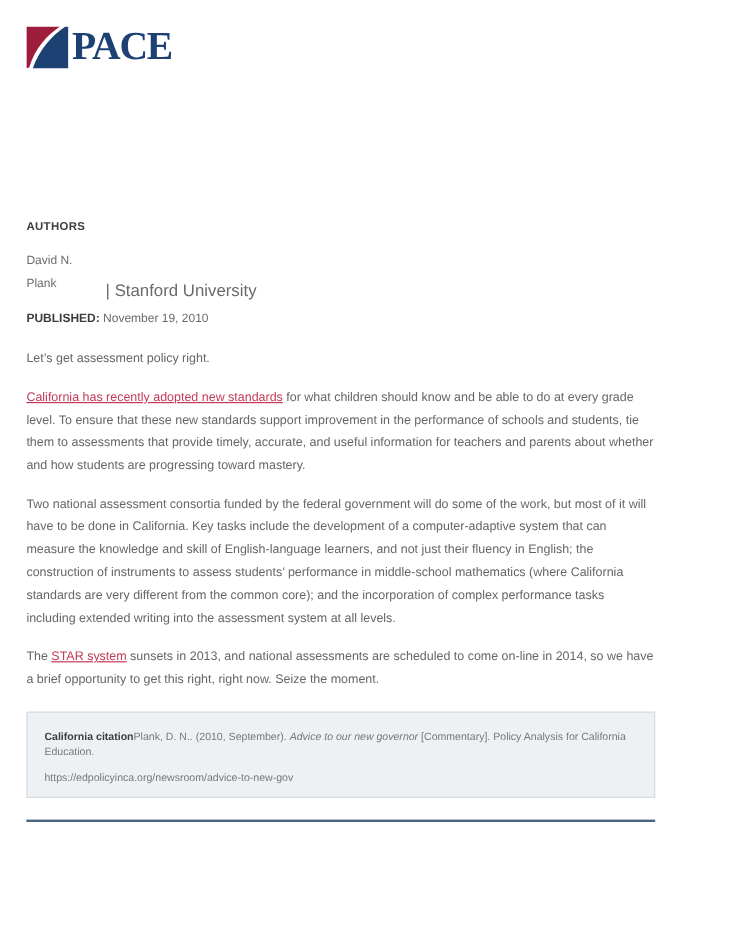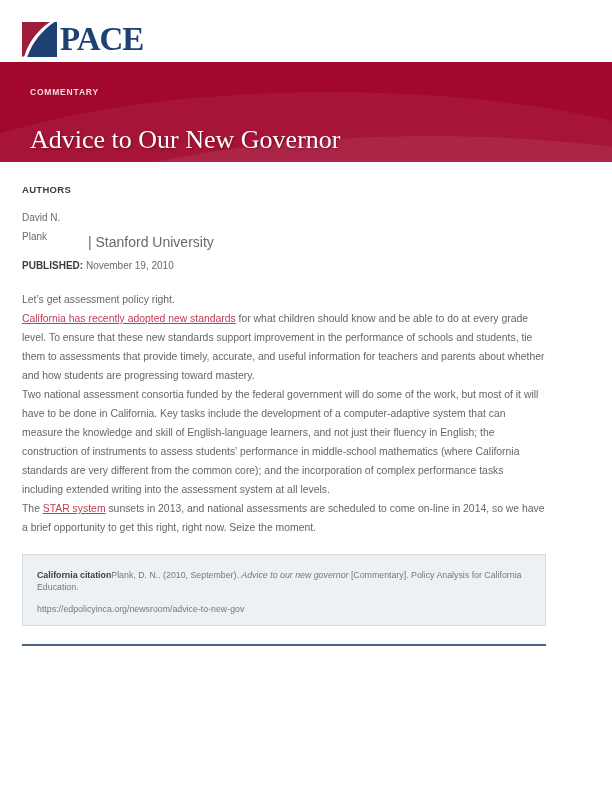--- a/index.html
+++ b/index.html
@@ -125,20 +125,21 @@
     color: #6a6a6a;
   }
   .published-label {
     font-weight: bold;
     color: #3d3d3d;
   }
   .body-text p {
     font-size: 10.4px;
     line-height: 19px;
     color: #666666;
+    margin-top: 13px;
   }
   .body-text p:first-child { margin-top: 19px; }
   a.body-link {
     color: #c23a56;
     text-decoration: underline;
     cursor: pointer;
   }
 
   
   .citation-box {
@@ -180,26 +181,20 @@
     <div class="logo">
       <svg class="logo-icon" viewBox="0 0 100 100" xmlns="http://www.w3.org/2000/svg">
         <rect x="0" y="0" width="100" height="100" fill="#ffffff"></rect>
         <path d="M0,0 L80,0 C50,20 20,52 7,97 L0,100 Z" fill="#9d1d3a"></path>
         <path d="M93,0 L100,0 L100,100 L15,100 C30,56 60,22 93,0 Z" fill="#1e4174"></path>
       </svg>
       <span class="logo-text">PACE</span>
     </div>
   </div>
 
-  <div class="banner">
-    <div class="banner-eyebrow">COMMENTARY</div>
-    <div class="banner-title-wrap">
-      <div class="banner-title" style="position:static;">Advice to Our New Governor</div>
-    </div>
-  </div>
 
   <div class="content">
 
     <div class="authors-label">AUTHORS</div>
 
     <div class="author-row">
       <div class="author-name">David N. Plank</div>
       <div class="author-affiliation">| Stanford University</div>
     </div>
 

